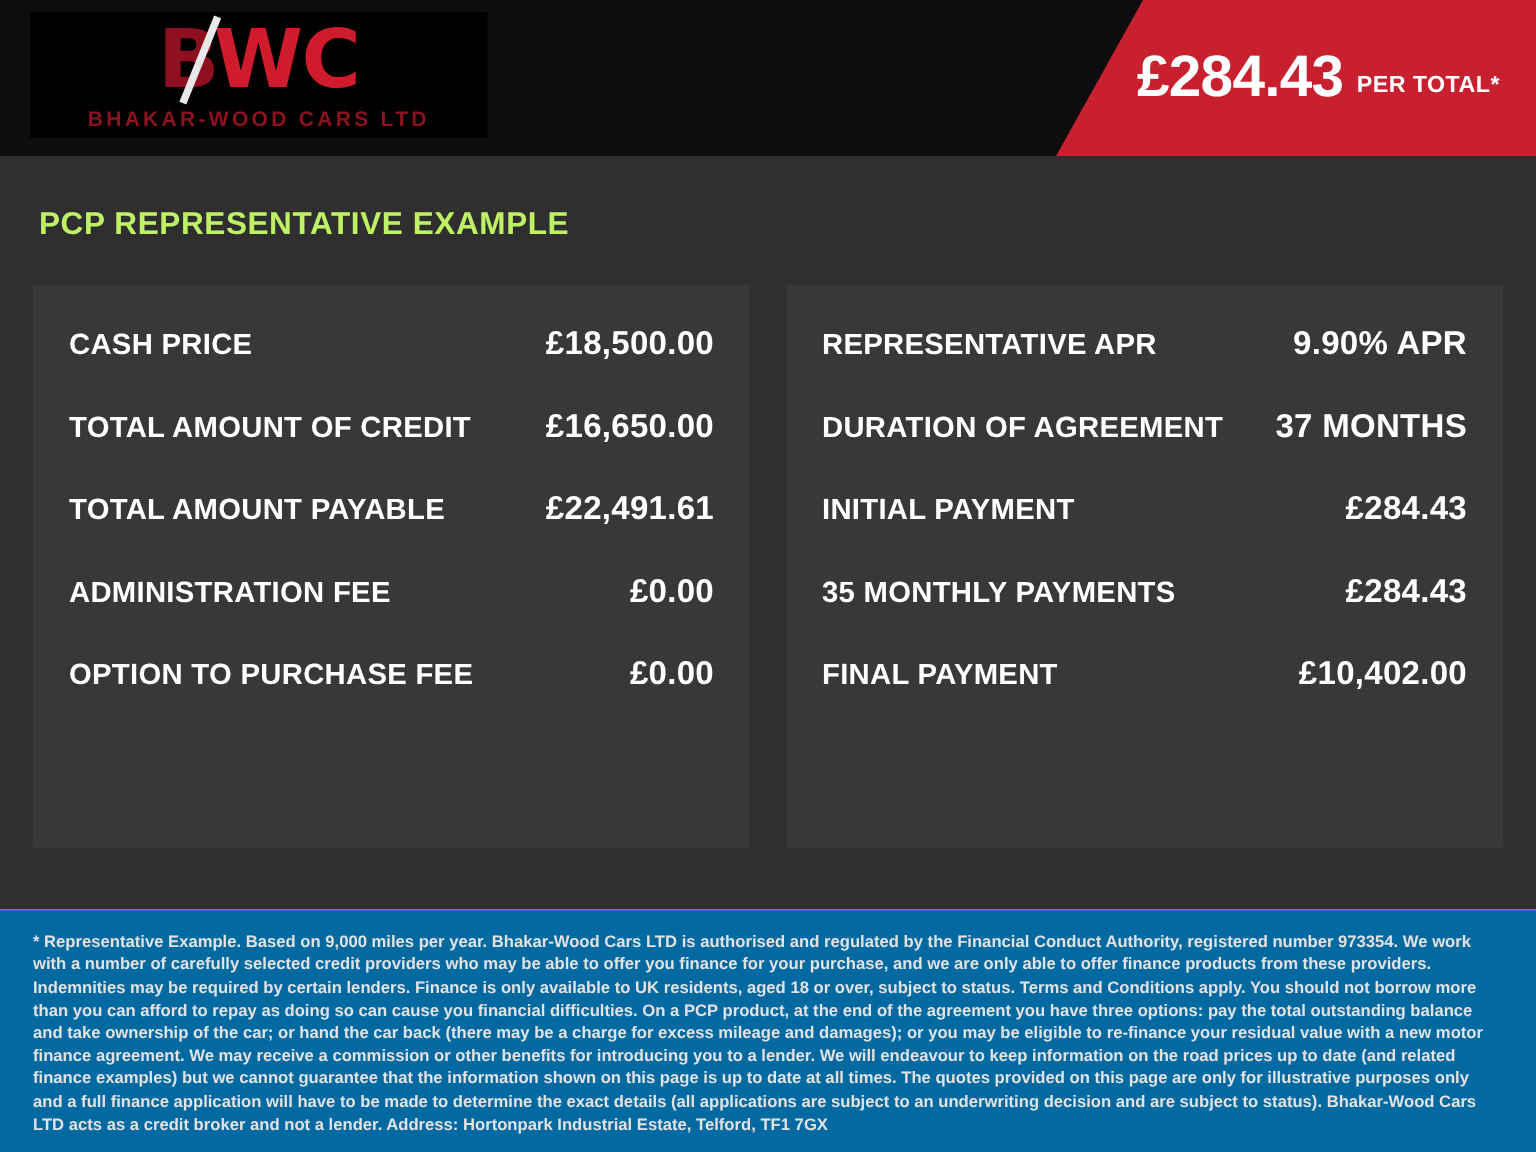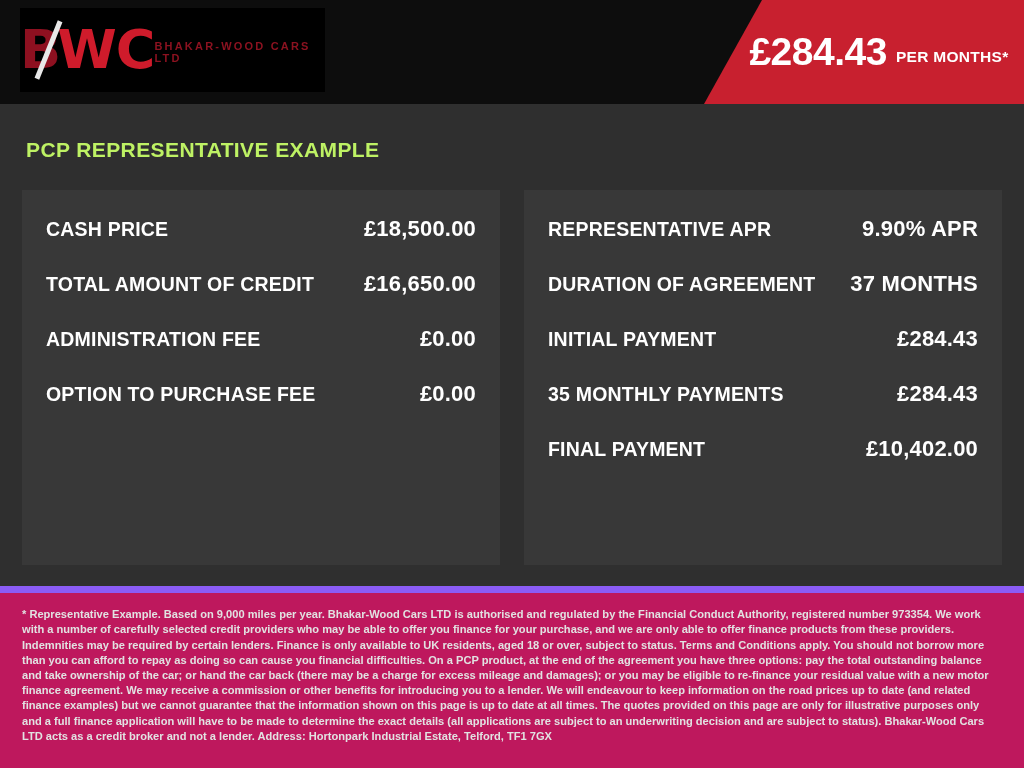--- a/index.html
+++ b/index.html
@@ -28,21 +28,21 @@
     overflow: hidden;
   }
   .logo-box {
     position: absolute;
     left: 20px;
     top: 8px;
     width: 305px;
     height: 84px;
     background: #000;
     display: flex;
-    flex-direction: row;
+    flex-direction: column;
     align-items: center;
     justify-content: center;
   }
   .logo-word {
     position: relative;
     font-size: 54px;
     font-weight: bold;
     letter-spacing: -1px;
     line-height: 1;
     color: #c8102e;
@@ -54,21 +54,21 @@
     position: absolute;
     left: 26px;
     top: -4px;
     width: 5px;
     height: 62px;
     background: #e8e8e8;
     transform: rotate(22deg);
   }
   .logo-sub {
     margin-top: 4px;
-    font-size: 11px;
+    font-size: 14px;
     letter-spacing: 2.2px;
     color: #8c1220;
     font-weight: bold;
   }
   .price-flag {
     position: absolute;
     right: 0;
     top: 0;
     height: 104px;
     width: 320px;
@@ -133,23 +133,23 @@
     font-size: 22px;
     font-weight: bold;
     letter-spacing: 0.2px;
     white-space: nowrap;
     text-align: right;
   }
 
   
   .footer {
     margin-top: auto;
-    border-top: 7px solid #8b5cf6;
-    padding: 14px 22px 24px 22px;
-    background: #be185d;
+    border-top: 1px solid #8b5cf6;
+    padding: 14px 22px 10px 22px;
+    background: #0369a1;
   }
   .footer p {
     color: #e2e2e2;
     font-size: 11.1px;
     line-height: 15.2px;
     font-weight: bold;
     text-align: left;
   }
 </style>
 </head>
@@ -161,36 +161,40 @@
     <div class="logo-box">
       <div class="logo-word">
         <span class="b">B</span><span class="wc">WC</span>
         <span class="logo-slash"></span>
       </div>
       <div class="logo-sub">BHAKAR-WOOD CARS LTD</div>
     </div>
 
     <div class="price-flag">
       <span class="price-amount">£284.43</span>
-      <span class="price-unit">PER MONTHS*</span>
+      <span class="price-unit">PER TOTAL*</span>
     </div>
   </div>
 
   <h1 class="title">PCP REPRESENTATIVE EXAMPLE</h1>
 
   <div class="panels">
 
     <div class="panel">
       <div class="row">
         <span class="row-label">CASH PRICE</span>
         <span class="row-value">£18,500.00</span>
       </div>
       <div class="row">
         <span class="row-label">TOTAL AMOUNT OF CREDIT</span>
         <span class="row-value">£16,650.00</span>
+      </div>
+      <div class="row">
+        <span class="row-label">TOTAL AMOUNT PAYABLE</span>
+        <span class="row-value">£22,491.61</span>
       </div>
       <div class="row">
         <span class="row-label">ADMINISTRATION FEE</span>
         <span class="row-value">£0.00</span>
       </div>
       <div class="row">
         <span class="row-label">OPTION TO PURCHASE FEE</span>
         <span class="row-value">£0.00</span>
       </div>
     </div>

